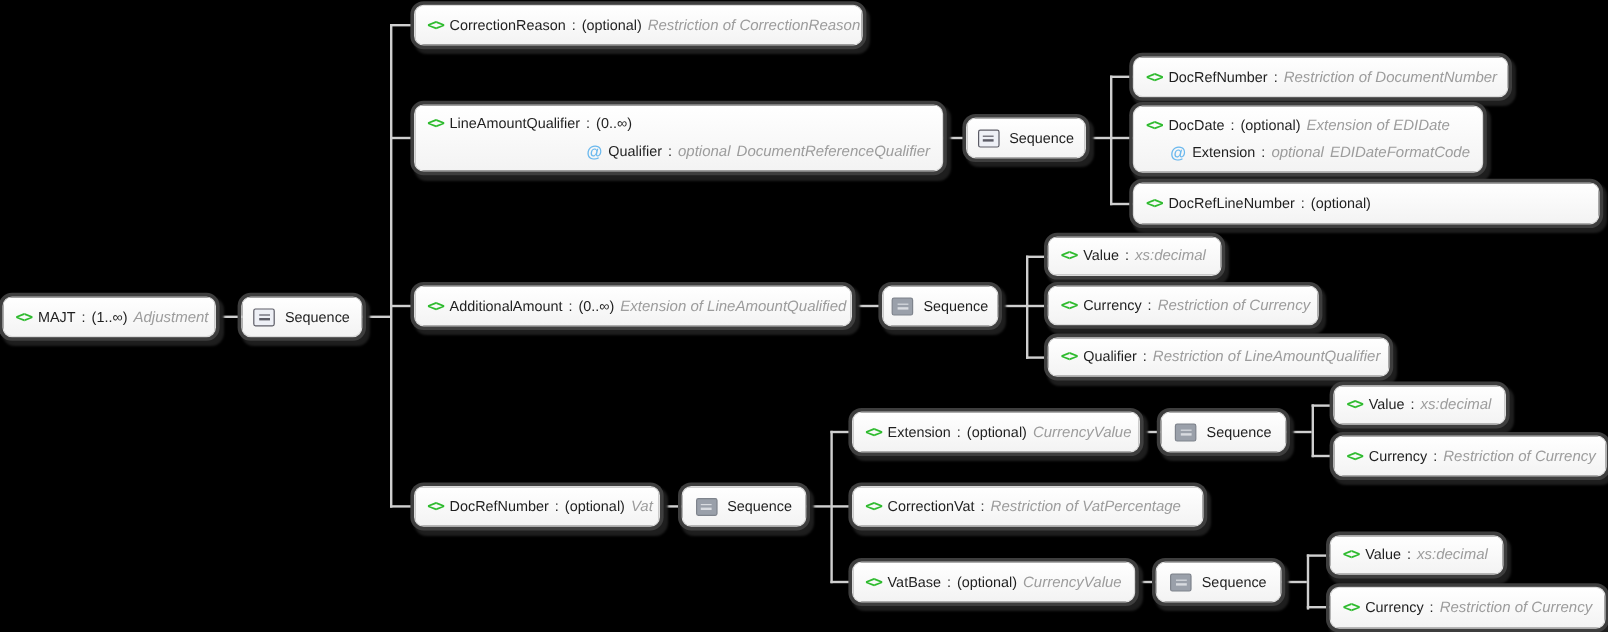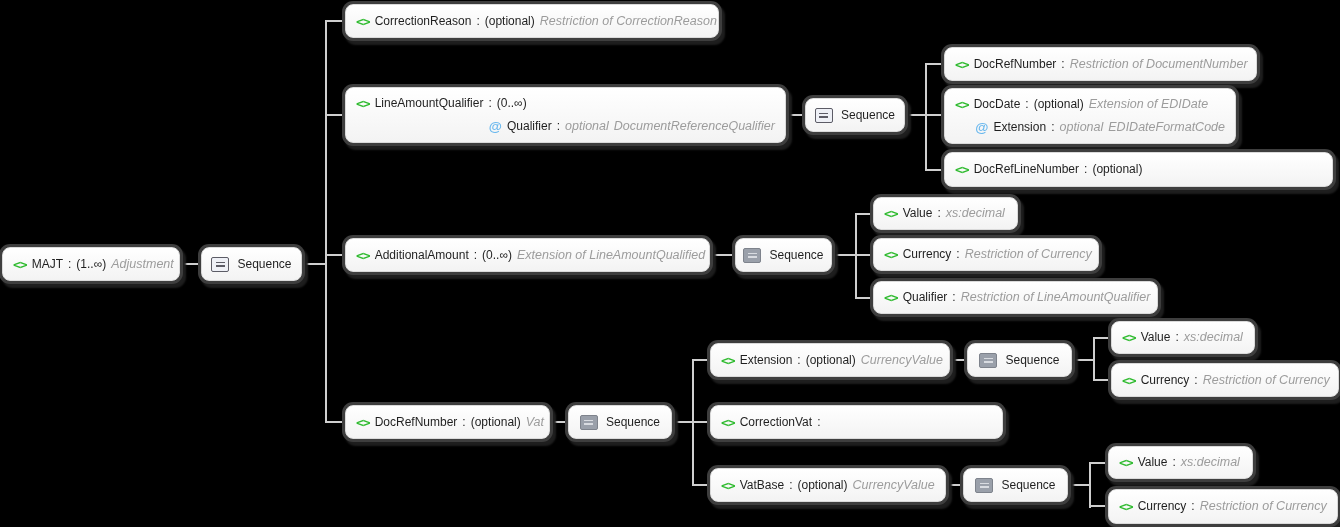--- a/index.html
+++ b/index.html
@@ -263,20 +263,21 @@
       <span class="nm">:</span>
       <span class="ann">Restriction of Currency</span>
     </div>
   </div>
 
   <div class="node" style="left:710px;top:405px;width:293px;height:34px">
     <div class="row">
       <span class="el-icon">&lt;&gt;</span>
       <span class="nm">CorrectionVat</span>
       <span class="nm">:</span>
+      <span class="ann">Restriction of VatPercentage</span>
     </div>
   </div>
 
   <div class="node" style="left:710px;top:468px;width:236px;height:34px">
     <div class="row">
       <span class="el-icon">&lt;&gt;</span>
       <span class="nm">VatBase</span>
       <span class="nm">:</span>
       <span class="nm">(optional)</span>
       <span class="ann">CurrencyValue</span>

